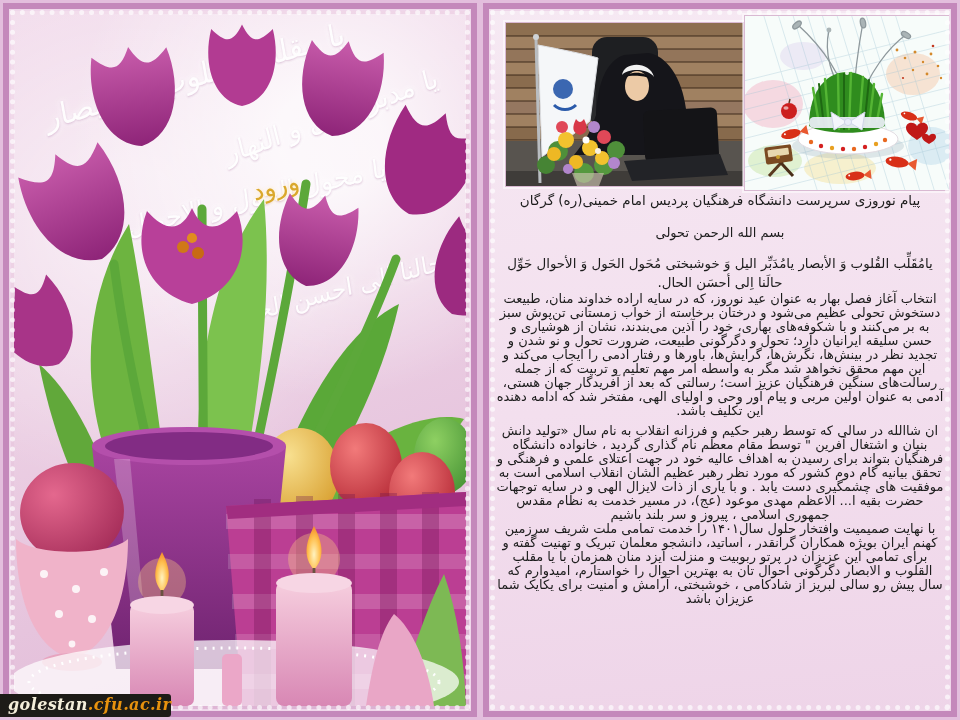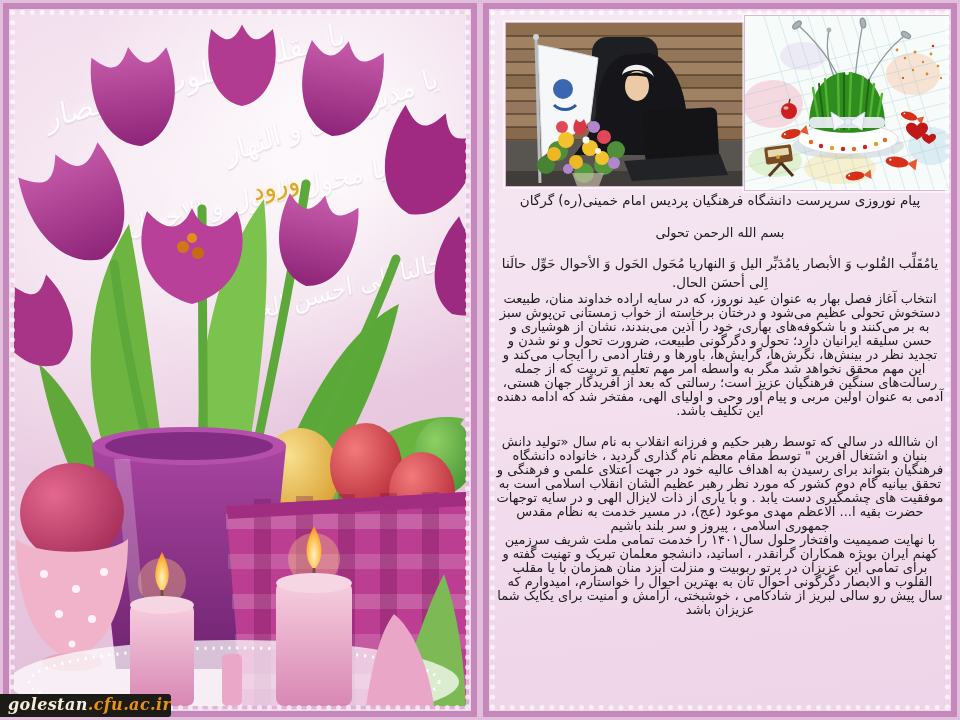--- a/index.html
+++ b/index.html
@@ -42,21 +42,21 @@
          box-shadow:0 0 0 2px rgba(255,255,255,.5);}
   .office-photo{left:25px;top:22px;width:237px;height:163px;background:#9b7d5c;}
   .haftsin-photo{left:264px;top:15px;width:209px;height:174px;background:#f7fcfa;}
 
   .text-block{position:absolute;left:16px;right:16px;top:189px;bottom:8px;
     direction:rtl;color:#1c1c1c;text-align:center;}
   .msg-title{font-size:13.5px;font-weight:normal;margin:3px 0 0;}
   .basmala{font-size:13px;margin:17px 0 0;}
   .dua{font-size:13.4px;line-height:18.6px;margin:15px 0 0;}
   .para{font-size:13px;line-height:14px;margin:0;}
-  .para.gap{margin-top:17px;text-align:center;}
+  .para.gap{margin-top:6px;text-align:center;}
 </style>
 </head>
 <body>
 
 <div class="page">
 
   <div class="panel left-card">
     <div class="inner">
 
       <span class="callig" style="top:44px;left:26px;font-size:30px;transform:rotate(-16deg) skewX(-6deg);">یا مقلب القلوب و الابصار</span>
@@ -449,21 +449,21 @@
           <rect x="20" y="130" width="27" height="17" rx="2" fill="#7a4a22" transform="rotate(-8 33 138)"></rect>
           <rect x="23" y="133" width="21" height="7" rx="1" fill="#e8d8b0" transform="rotate(-8 33 138)"></rect>
           <circle cx="33" cy="141" r="2" fill="#caa030"></circle>
         </g>
       </svg>
     </div>
 
     <div class="text-block">
       <div class="msg-title">پیام نوروزی سرپرست دانشگاه فرهنگیان پردیس امام خمینی(ره) گرگان</div>
       <div class="basmala">بسم الله الرحمن تحولی</div>
-      <p class="dua">یامُقَلِّب القُلوب وَ الأبصار یامُدَبِّر الیل وَ النهاریا مُحَول الحَول وَ الأحوال حَوِّل حالَنا اِلی أحسَن الحال.</p>
+      <p class="dua">یامُقَلِّب القُلوب وَ الأبصار یامُدَبِّر الیل وَ خوشبختی مُحَول الحَول وَ الأحوال حَوِّل حالَنا اِلی أحسَن الحال.</p>
       <p class="para">انتخاب آغاز فصل بهار به عنوان عید نوروز، که در سایه اراده خداوند منان، طبیعت دستخوش تحولی عظیم می‌شود و درختان برخاسته از خواب زمستانی تن‌پوش سبز به بر می‌کنند و با شکوفه‌های بهاری، خود را آذین می‌بندند، نشان از هوشیاری و حسن سلیقه ایرانیان دارد؛ تحول و دگرگونی طبیعت، ضرورت تحول و نو شدن و تجدید نظر در بینش‌ها، نگرش‌ها، گرایش‌ها، باورها و رفتار آدمی را ایجاب می‌کند و این مهم محقق نخواهد شد مگر به واسطه امر مهم تعلیم و تربیت که از جمله رسالت‌های سنگین فرهنگیان عزیز است؛ رسالتی که بعد از آفریدگار جهان هستی، آدمی به عنوان اولین مربی و پیام آور وحی و اولیای الهی، مفتخر شد که ادامه دهنده این تکلیف باشد.</p>
       <p class="para gap">ان شاالله در سالی که توسط رهبر حکیم و فرزانه انقلاب به نام سال «تولید دانش بنیان و اشتغال آفرین " توسط مقام معظم نام گذاری گردید ، خانواده دانشگاه فرهنگیان بتواند برای رسیدن به اهداف عالیه خود در جهت اعتلای علمی و فرهنگی و تحقق بیانیه گام دوم کشور که مورد نظر رهبر عظیم الشان انقلاب اسلامی  است به موفقیت های چشمگیری دست یابد . و با یاری از ذات لایزال الهی و در سایه توجهات حضرت بقیه ا... الاعظم مهدی موعود (عج)، در مسیر خدمت به نظام مقدس جمهوری اسلامی ، پیروز و سر بلند باشیم</p>
       <p class="para">با نهایت صمیمیت وافتخار حلول سال۱۴۰۱ را خدمت تمامی ملت شریف سرزمین کهنم ایران بویژه همکاران گرانقدر ، اساتید، دانشجو معلمان  تبریک و تهنیت گفته و برای تمامی این عزیزان در پرتو ربوبیت و منزلت ایزد منان همزمان با یا مقلب القلوب و الابصار دگرگونی احوال تان به بهترین احوال را خواستارم، امیدوارم که سال پیش رو سالی لبریز از شادکامی ، خوشبختی، آرامش و امنیت برای یکایک شما عزیزان باشد</p>
 
     </div>
 
     <div class="frame-outer"></div>
     <div class="lace"></div>
   </div>
 

